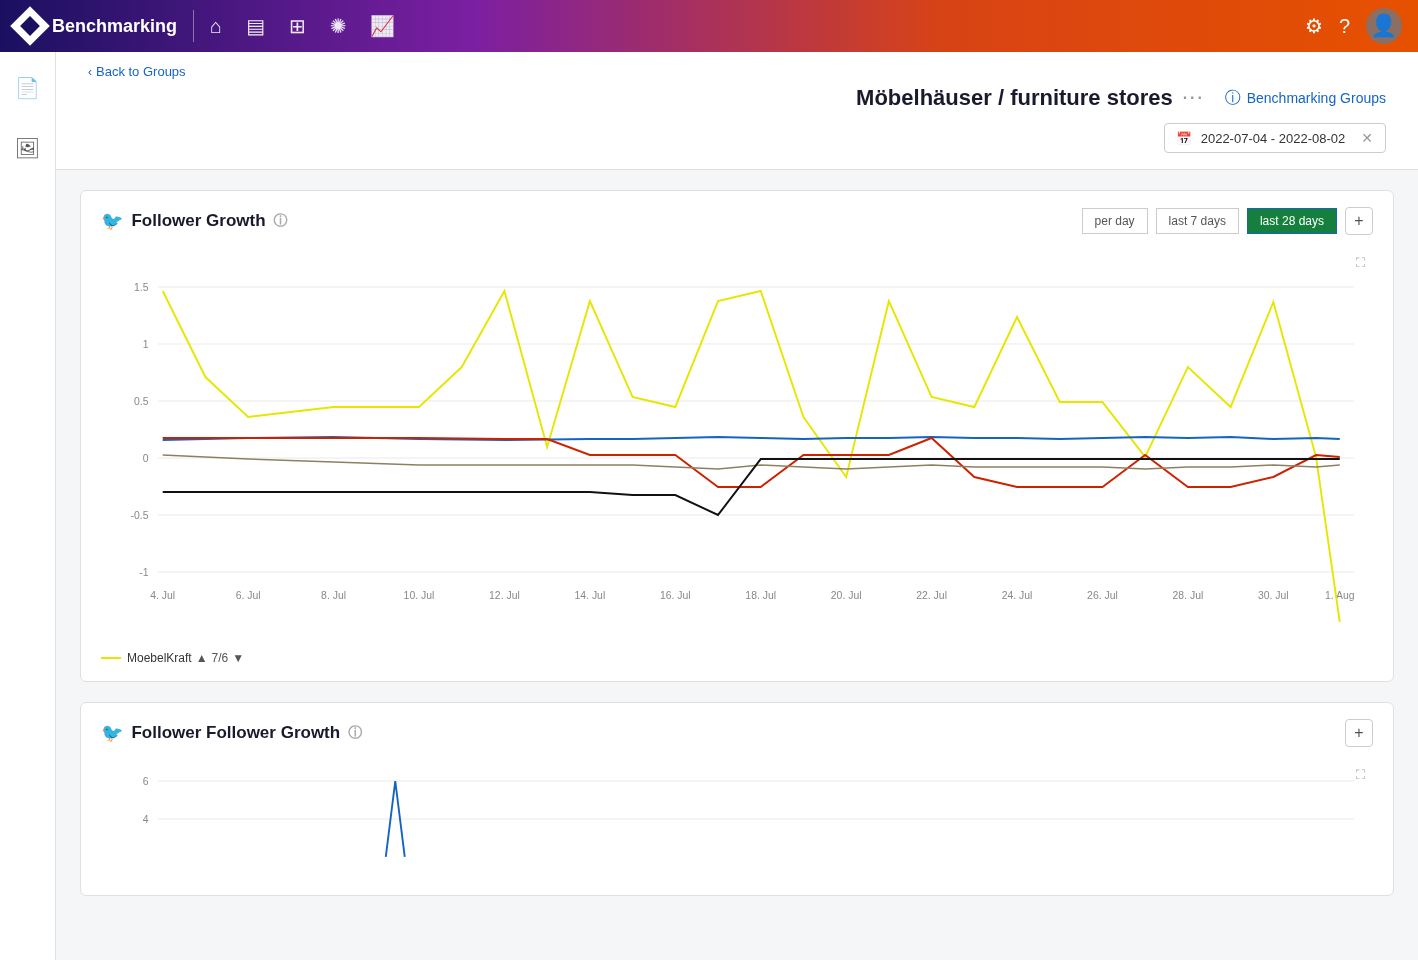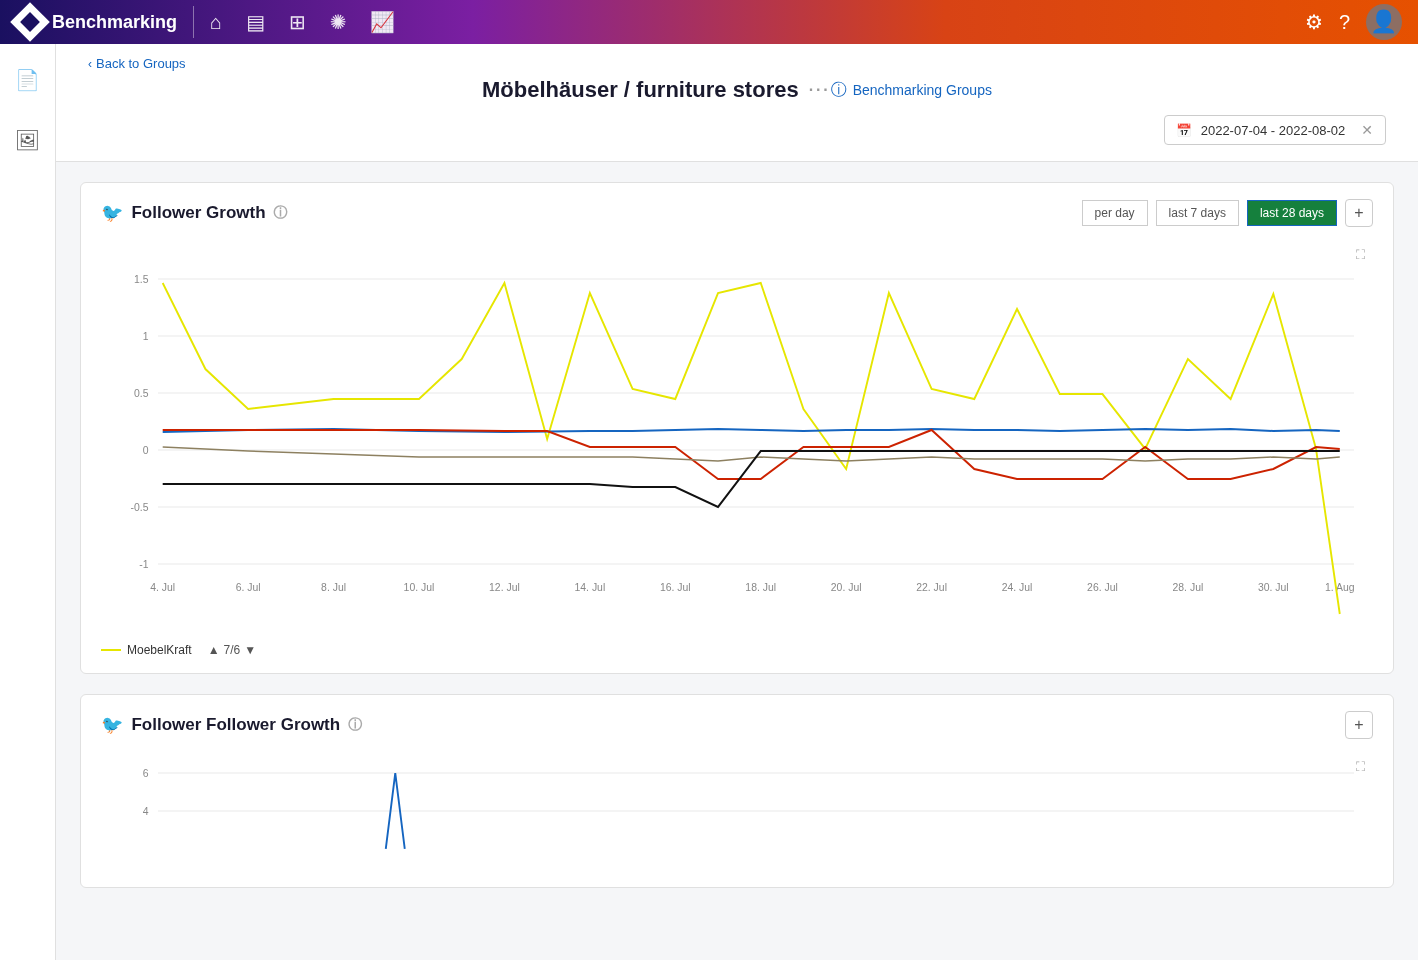--- a/index.html
+++ b/index.html
@@ -1,20 +1,20 @@
 <!DOCTYPE html>
 <html><head>
   <meta charset="utf-8">
   <style>
     * { box-sizing: border-box; margin: 0; padding: 0; }
     body { font-family: -apple-system, BlinkMacSystemFont, 'Segoe UI', sans-serif; background: #f5f6f8; display: flex; flex-direction: column; height: 960px; width: 1418px; overflow: hidden; }
 
     
     .topnav {
-      height: 44px;
+      height: 52px;
       background: linear-gradient(to right, #1a1060, #7b1fa2, #d84315, #e65100);
       display: flex;
       align-items: center;
       padding: 0 16px;
       flex-shrink: 0;
     }
     .topnav-logo {
       display: flex; align-items: center; gap: 8px; color: white; font-size: 18px; font-weight: 600;
     }
     .logo-diamond {
@@ -56,21 +56,21 @@
     .main-content { flex: 1; overflow-y: auto; padding: 0; background: #f5f6f8; }
 
     
     .page-header {
       background: white;
       border-bottom: 1px solid #e0e0e0;
       padding: 12px 32px 16px;
     }
     .breadcrumb { display: flex; align-items: center; gap: 4px; color: #1565c0; font-size: 13px; cursor: pointer; margin-bottom: 6px; }
     .breadcrumb-arrow { font-size: 12px; }
-    .page-title-row { display: flex; align-items: center; justify-content: center; }
+    .page-title-row { display: flex; align-items: center; justify-content: flex-end; gap: 20px; }
     .page-title { font-size: 22px; font-weight: 600; color: #1a1a2e; display: flex; align-items: center; gap: 10px; }
     .more-icon { color: #999; cursor: pointer; font-size: 16px; letter-spacing: 2px; }
     .benchmarking-groups-link { display: flex; align-items: center; gap: 6px; color: #1565c0; font-size: 14px; cursor: pointer; }
     .date-row { display: flex; justify-content: flex-end; margin-top: 12px; }
     .date-picker {
       display: flex; align-items: center; gap: 8px;
       border: 1px solid #ccc; border-radius: 4px;
       padding: 6px 12px; background: white; font-size: 13px; color: #333;
       cursor: pointer;
     }
@@ -97,21 +97,21 @@
     }
     .btn-outline.active { background: #15803d; color: white; border-color: #1565c0; }
     .plus-btn { border: 1px solid #ccc; border-radius: 4px; width: 28px; height: 28px; display: flex; align-items: center; justify-content: center; cursor: pointer; background: white; color: #555; font-size: 16px; }
 
     
     .chart-area { padding: 0 20px 16px; position: relative; }
     .chart-container { position: relative; width: 100%; height: 380px; }
     .chart-svg { width: 100%; height: 100%; }
 
     
-    .chart-legend { padding: 8px 20px 16px; display: flex; align-items: center; gap: 16px; flex-wrap: wrap; }
+    .chart-legend { padding: 8px 20px 16px; display: flex; align-items: center; gap: 4px; flex-wrap: wrap; }
     .legend-item { display: flex; align-items: center; gap: 6px; font-size: 12px; color: #333; }
     .legend-line { width: 20px; height: 2px; }
     .legend-nav { display: flex; align-items: center; gap: 4px; font-size: 12px; color: #555; }
     .legend-nav-arrow { cursor: pointer; }
 
     
     .expand-icon { color: #aaa; font-size: 13px; cursor: pointer; position: absolute; top: 8px; right: 8px; }
   </style>
 </head>
 <body>

